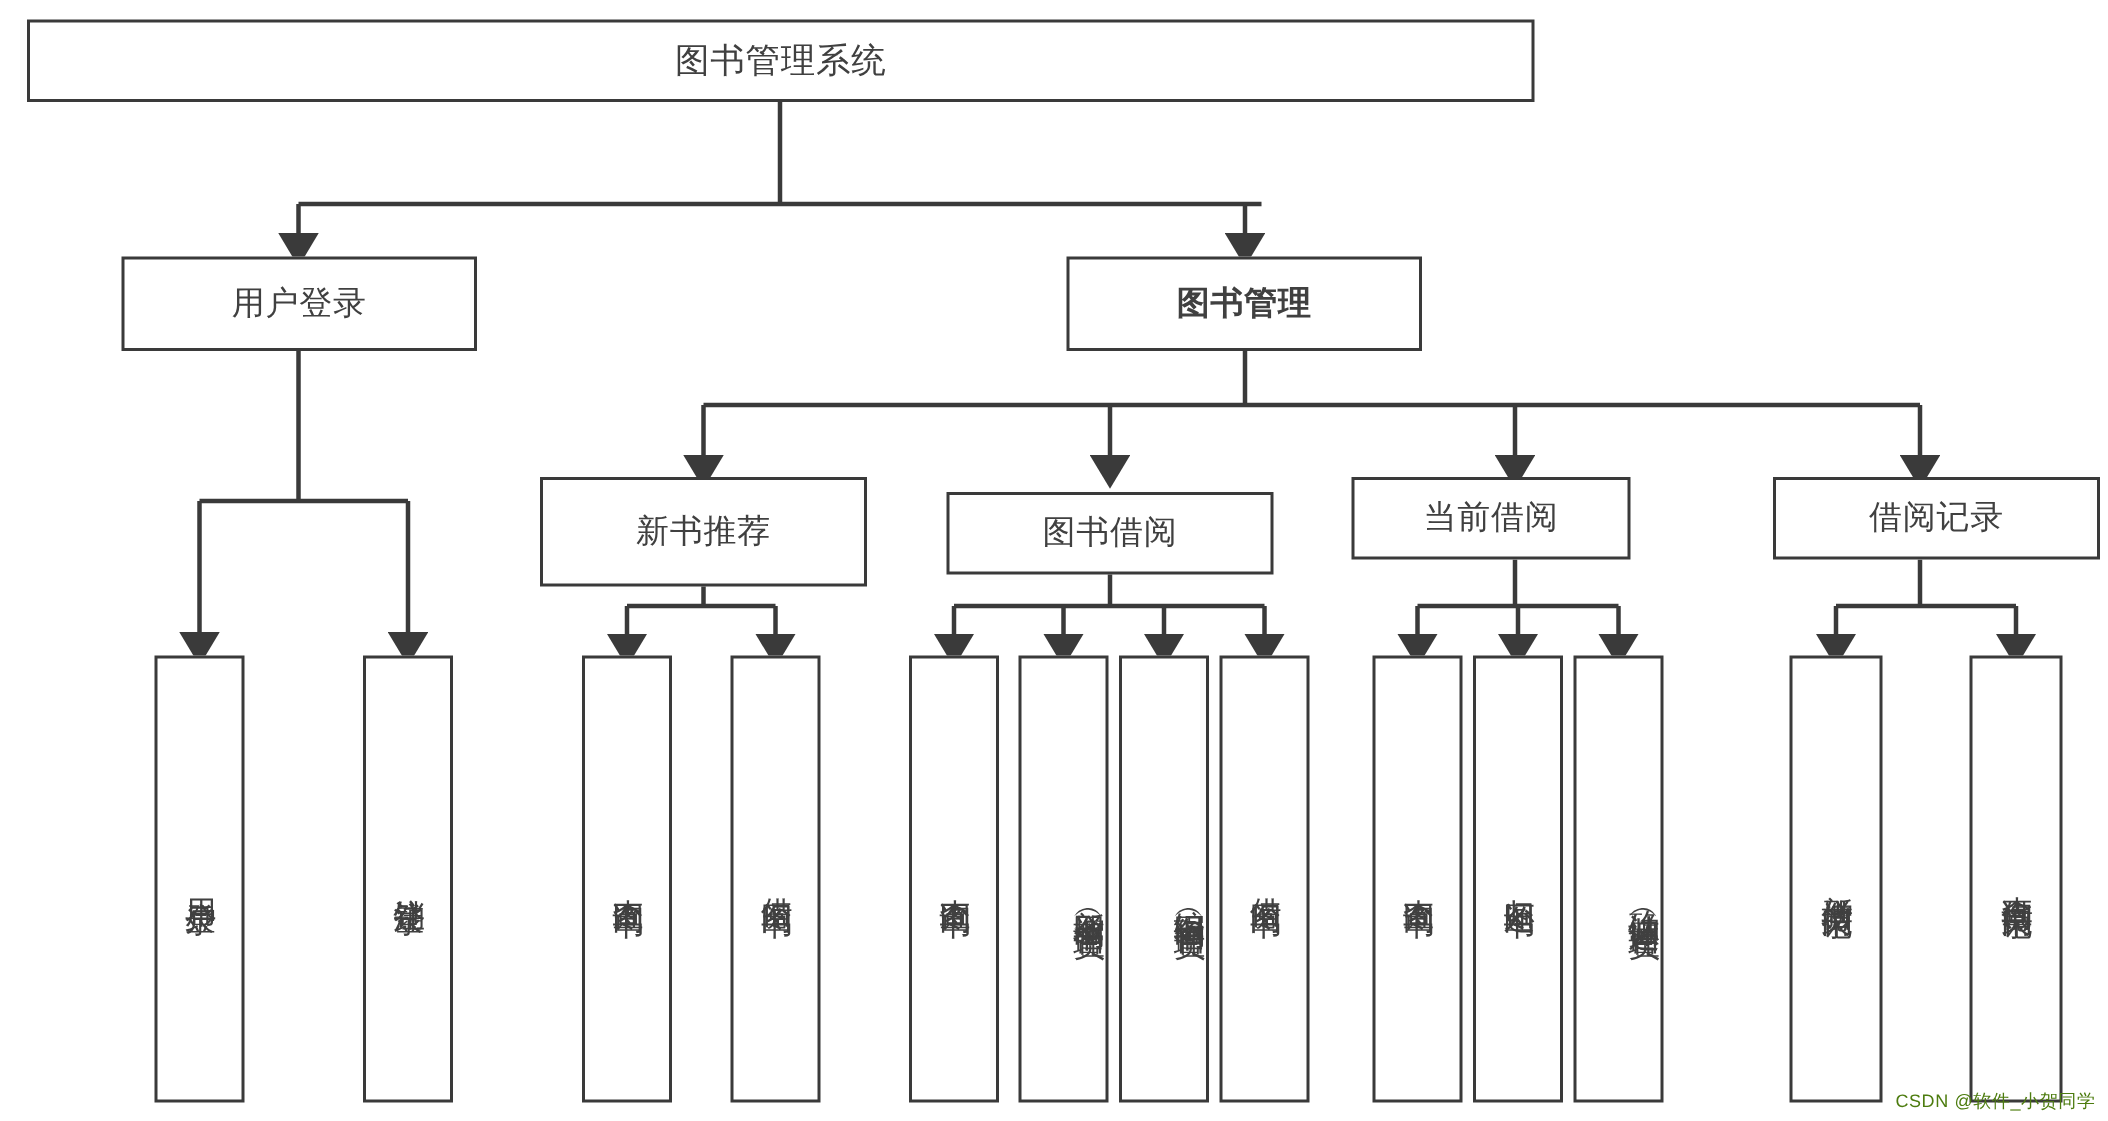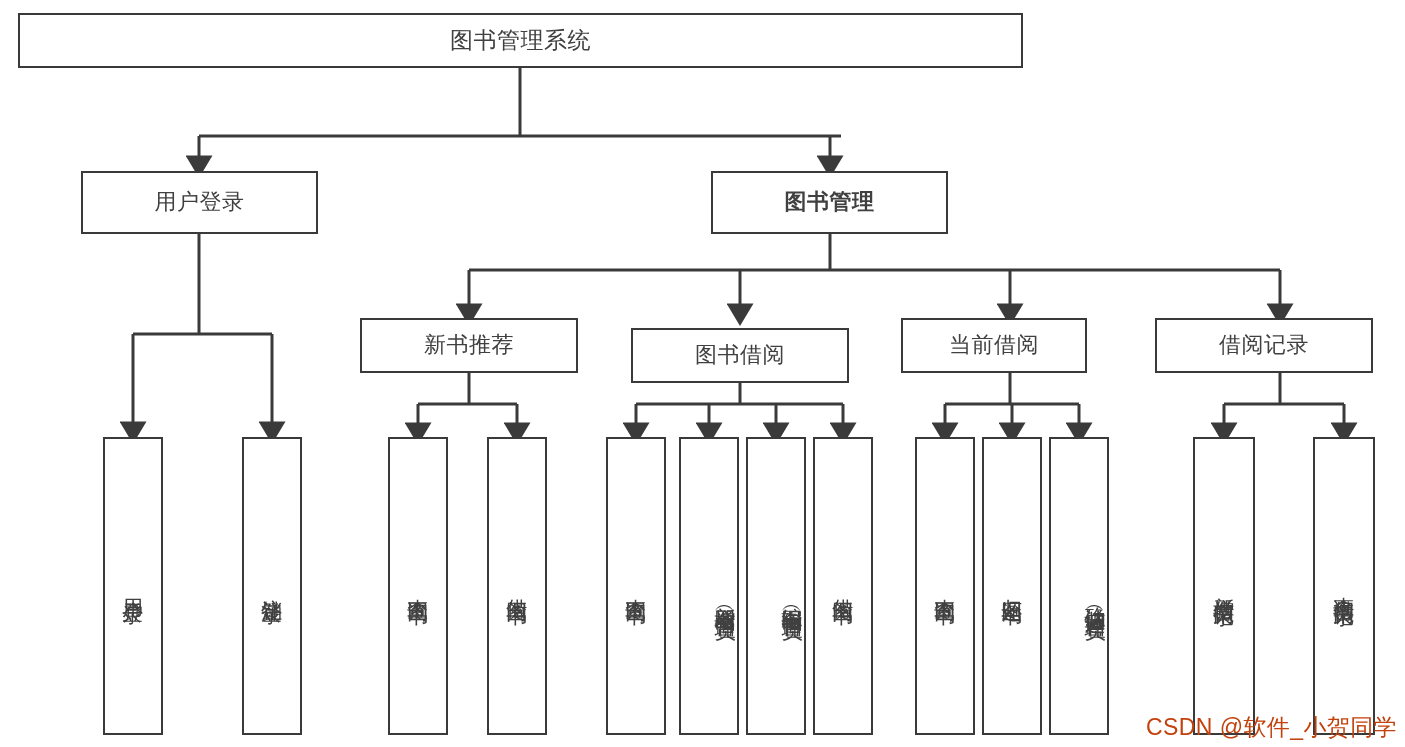--- a/index.html
+++ b/index.html
@@ -61,22 +61,22 @@
     line-height: 1.12;
     white-space: nowrap;
   }
   #root-node {
     font-size: 23px;
   }
   #watermark {
     position: absolute;
     right: 8px;
     bottom: 4px;
-    font-size: 23px;
-    color: #c2410c;
+    font-size: 12px;
+    color: #4d7c0f;
     letter-spacing: 0.4px;
     white-space: nowrap;
     z-index: 5;
   }
 </style>
 </head>
 <body>
 
 <div id="canvas">
 
@@ -135,33 +135,33 @@
   </div>
 
   <div class="node horiz" style="left:81px; top:171px; width:237px; height:63px;">
     <span class="node-label">用户登录</span>
   </div>
 
   <div class="node horiz" style="left:711px; top:171px; width:237px; height:63px;font-weight:bold;">
     <span class="node-label">图书管理</span>
   </div>
 
-  <div class="node horiz" style="left:360px; top:318px; width:218px; height:55px;">
+  <div class="node horiz" style="left:360px; top:318px; width:218px; height:73px;">
     <span class="node-label">新书推荐</span>
   </div>
 
   <div class="node horiz" style="left:631px; top:328px; width:218px; height:55px;">
     <span class="node-label">图书借阅</span>
   </div>
 
   <div class="node horiz" style="left:901px; top:318px; width:186px; height:55px;">
     <span class="node-label">当前借阅</span>
   </div>
 
-  <div class="node horiz" style="left:1155px; top:318px; width:218px; height:55px;">
+  <div class="node horiz" style="left:1182px; top:318px; width:218px; height:55px;">
     <span class="node-label">借阅记录</span>
   </div>
 
   <div class="node vert centered" style="left:103px; top:437px; width:60px; height:298px;">
     <span class="node-label">用户登录</span>
   </div>
 
   <div class="node vert centered" style="left:242px; top:437px; width:60px; height:298px;">
     <span class="node-label">注销登录</span>
   </div>

